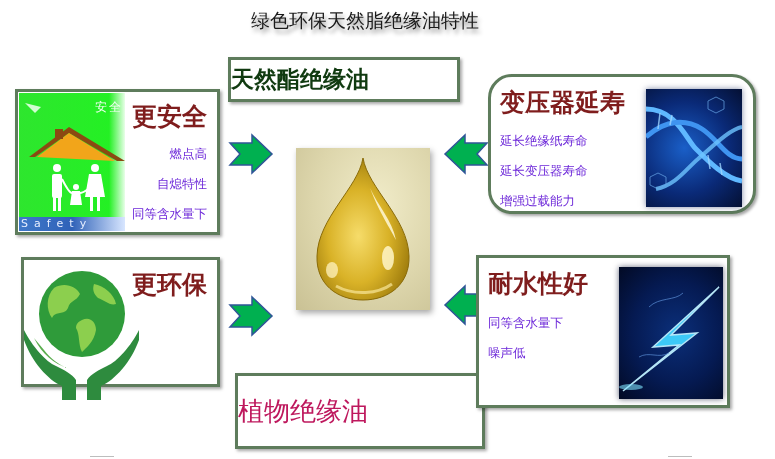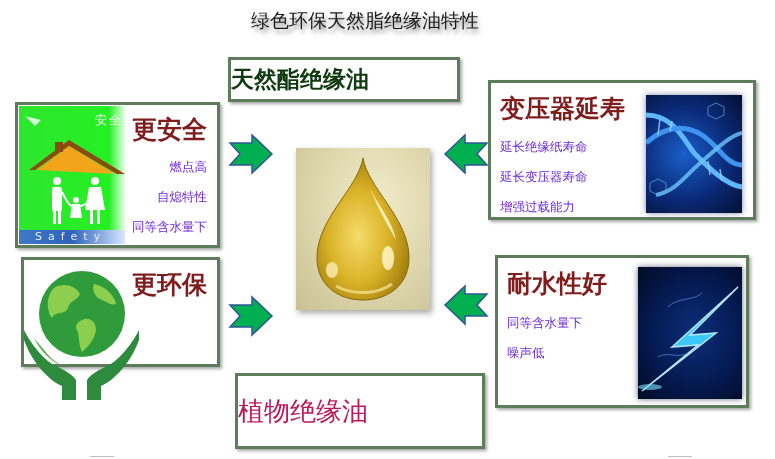--- a/index.html
+++ b/index.html
@@ -61,68 +61,68 @@
   <svg width="46" height="42" viewBox="0 0 46 42">
       <path d="M44 10 H22 V2 L2 21 L22 40 V32 H44 L34 21 Z" fill="#00b050" stroke="#2f5597" stroke-width="1.5"></path>
     </svg>
 </div>
 <div class="arrow" style="left:443px;top:284px;">
   <svg width="46" height="42" viewBox="0 0 46 42">
       <path d="M44 10 H22 V2 L2 21 L22 40 V32 H44 L34 21 Z" fill="#00b050" stroke="#2f5597" stroke-width="1.5"></path>
     </svg>
 </div>
 
-<div class="box" style="left:15px;top:102px;width:205px;height:146px;">
+<div class="box" style="left:15px;top:89px;width:205px;height:146px;">
   <div class="img" style="left:1px;top:1px;width:106px;height:138px;background:linear-gradient(90deg,#2ee62e 0%,#24f024 85%,#e8ffe8 100%);">
     <svg width="106" height="138" viewBox="0 0 106 138">
       <path d="M6 10 L16 20 L22 14 Z" fill="#e6ffe6" opacity="0.9"></path>
       <path d="M10 64 L50 34 L106 68 L98 68 L50 40 L16 64 Z" fill="#8b4a12"></path>
       <path d="M18 64 L50 40 L96 68 Z" fill="#f2a51a"></path>
       <rect x="36" y="36" width="8" height="10" fill="#8b4a12"></rect>
       <circle cx="38" cy="75" r="4" fill="#fff"></circle>
       <rect x="33" y="81" width="10" height="24" rx="2" fill="#fff"></rect>
       <rect x="34" y="104" width="3" height="14" fill="#fff"></rect>
         <rect x="39" y="104" width="3" height="14" fill="#fff"></rect>
       <circle cx="76" cy="75" r="4" fill="#fff"></circle>
       <path d="M70 81 H82 L86 104 H66 Z" fill="#fff"></path>
       <rect x="71" y="104" width="3" height="14" fill="#fff"></rect>
         <rect x="78" y="104" width="3" height="14" fill="#fff"></rect>
       <circle cx="57" cy="94" r="3" fill="#fff"></circle>
       <path d="M53 98 H61 L63 112 H51 Z" fill="#fff"></path>
       <path d="M43 86 Q50 100 53 100 M82 86 Q66 100 61 100" stroke="#fff" stroke-width="2" fill="none"></path>
     </svg>
     <div style="position:absolute;right:2px;top:6px;font-size:12px;color:#f4fff4;letter-spacing:2px;">安全</div>
     <div style="position:absolute;left:0;bottom:0;width:106px;height:14px;background:linear-gradient(90deg,#3f78c9,#2f62b8,#d8e6ff);">
-      <span style="position:absolute;left:2px;top:0px;font-size:11px;color:#e6eeff;letter-spacing:6px;margin-left:14px;">Safety</span>
+      <span style="position:absolute;left:2px;top:0px;font-size:11px;color:#e6eeff;letter-spacing:6px;">Safety</span>
     </div>
   </div>
   <div class="card-title" style="right:10px;top:8px;">更安全</div>
   <div class="card-items right" style="right:10px;top:47px;">
     <div>燃点高</div>
     <div>自熄特性</div>
     <div>同等含水量下</div>
   </div>
 </div>
 
-<div class="box" style="left:21px;top:257px;width:199px;height:110px;">
+<div class="box" style="left:21px;top:257px;width:199px;height:130px;">
   <div class="img" style="left:0px;top:0px;width:115px;height:140px;">
     <svg width="115" height="140" viewBox="0 0 115 140">
       <circle cx="58" cy="54" r="43" fill="#2f9b3a"></circle>
       <path d="M30 28 C40 22 52 26 56 34 C52 42 46 40 44 48 C40 56 32 50 28 58 C22 50 22 36 30 28 Z" fill="#8ccf4e"></path>
       <path d="M58 60 C66 56 72 62 72 70 C70 82 62 88 58 92 C54 84 56 74 52 68 C52 64 54 62 58 60 Z" fill="#8ccf4e"></path>
       <path d="M70 24 C80 26 90 34 92 44 C86 46 80 40 74 38 C70 34 68 30 70 24 Z" fill="#8ccf4e"></path>
       <path d="M0 70 C8 86 22 102 32 106 C40 110 48 114 52 120 V140 H38 V126 C24 120 8 102 0 80 Z" fill="#2e8b3e"></path>
       <path d="M115 70 C107 86 93 102 83 106 C75 110 67 114 63 120 V140 H77 V126 C91 120 107 102 115 80 Z" fill="#2e8b3e"></path>
       <path d="M10 78 C18 94 30 104 44 108 C36 106 26 98 20 90 Z" fill="#5aad4e"></path>
     </svg>
   </div>
   <div class="card-title" style="right:10px;top:8px;">更环保</div>
 </div>
 
-<div class="box" style="left:488px;top:80px;width:268px;height:140px;">
+<div class="box" style="left:488px;top:74px;width:268px;height:140px;border-radius:24px;">
   <div class="card-title" style="left:9px;top:9px;font-size:25px;">变压器延寿</div>
   <div class="card-items" style="left:9px;top:49px;">
     <div>延长绝缘纸寿命</div>
     <div>延长变压器寿命</div>
     <div>增强过载能力</div>
   </div>
   <div class="img" style="left:155px;top:12px;width:96px;height:118px;background:radial-gradient(ellipse at 40% 50%,#1a5fc8 0%,#0a2a78 55%,#041033 100%);box-shadow:0 0 6px rgba(0,20,80,0.5);">
     <svg width="96" height="118" viewBox="0 0 96 118">
       <path d="M0 20 C30 20 40 50 50 60 C62 72 80 90 96 92" stroke="#5fb8ff" stroke-width="5" fill="none"></path>
       <path d="M0 48 C20 30 40 30 56 40 C72 50 80 70 96 70" stroke="#3f94f0" stroke-width="5" fill="none"></path>
@@ -134,21 +134,21 @@
           <line x1="74" y1="74" x2="76" y2="86"></line>
       </g>
       <g stroke="#6aa8e8" stroke-width="1" fill="none" opacity="0.7">
         <polygon points="70,8 78,12 78,20 70,24 62,20 62,12"></polygon>
         <polygon points="12,84 20,88 20,96 12,100 4,96 4,88"></polygon>
       </g>
     </svg>
   </div>
 </div>
 
-<div class="box" style="left:495px;top:255px;width:254px;height:153px;">
+<div class="box" style="left:476px;top:255px;width:254px;height:153px;">
   <div class="card-title" style="left:9px;top:9px;font-size:25px;">耐水性好</div>
   <div class="card-items" style="left:9px;top:50px;">
     <div>同等含水量下</div>
     <div>噪声低</div>
   </div>
   <div class="img" style="left:140px;top:9px;width:104px;height:132px;background:radial-gradient(ellipse at 55% 50%,#0b2f7a 0%,#051a52 55%,#020a24 100%);box-shadow:0 0 6px rgba(0,10,40,0.6);">
     <svg width="104" height="132" viewBox="0 0 104 132">
       <path d="M100 20 L52 68 L78 66 L4 124 L60 78 L34 80 Z" fill="#3fd2ff" stroke="#bff0ff" stroke-width="1.5" opacity="0.95"></path>
       <path d="M30 40 C40 30 56 34 64 26 M20 90 C30 84 40 92 50 86" stroke="#5b8fd6" stroke-width="1" fill="none" opacity="0.7"></path>
       <ellipse cx="12" cy="120" rx="12" ry="3" fill="#7fe4ff" opacity="0.6"></ellipse>

